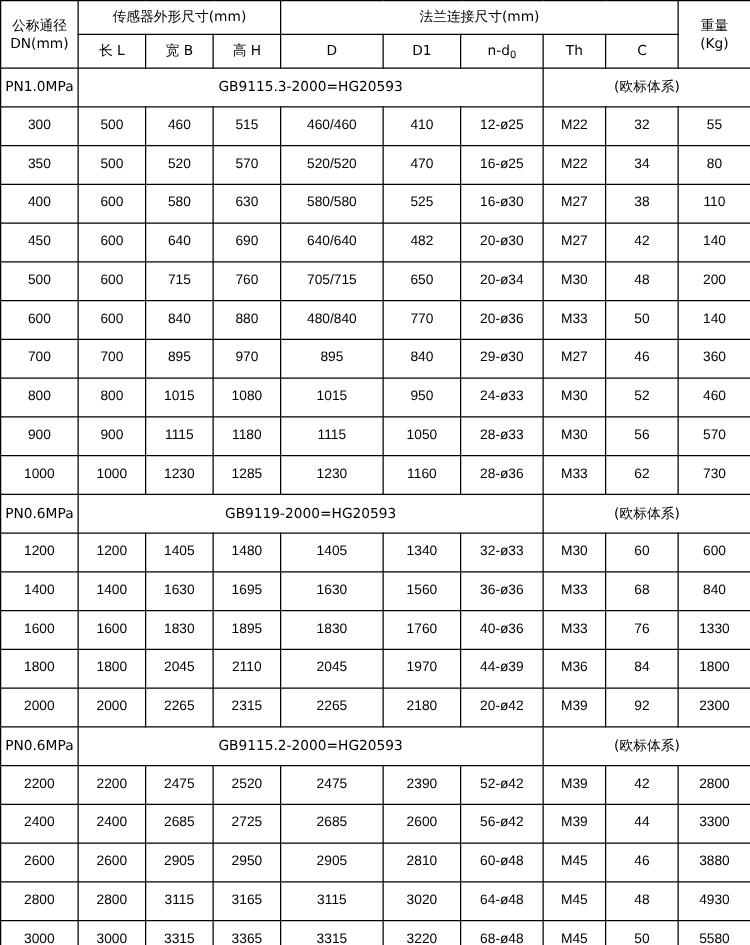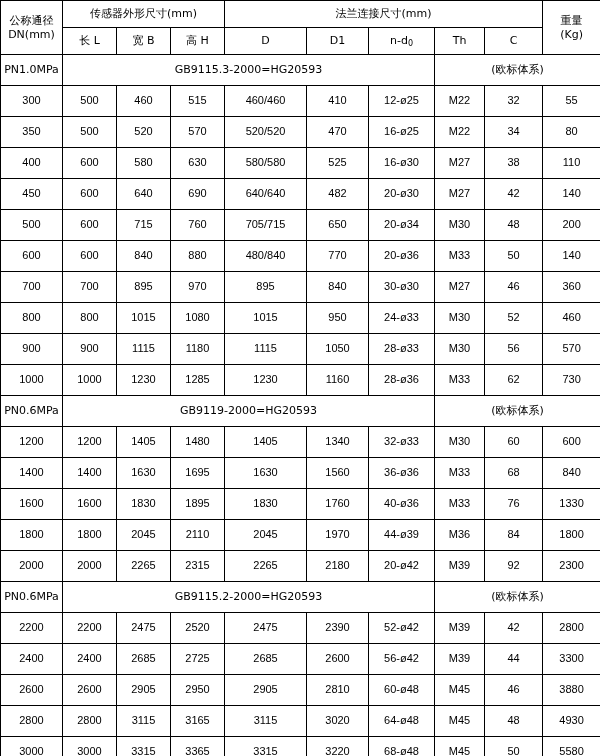--- a/index.html
+++ b/index.html
@@ -193,21 +193,21 @@
         <td>50</td>
         <td>140</td>
       </tr>
       <tr class="data-row">
         <td>700</td>
         <td>700</td>
         <td>895</td>
         <td>970</td>
         <td>895</td>
         <td>840</td>
-        <td>30-ø30</td>
+        <td>29-ø30</td>
         <td>M27</td>
         <td>46</td>
         <td>360</td>
       </tr>
       <tr class="data-row">
         <td>800</td>
         <td>800</td>
         <td>1015</td>
         <td>1080</td>
         <td>1015</td>

